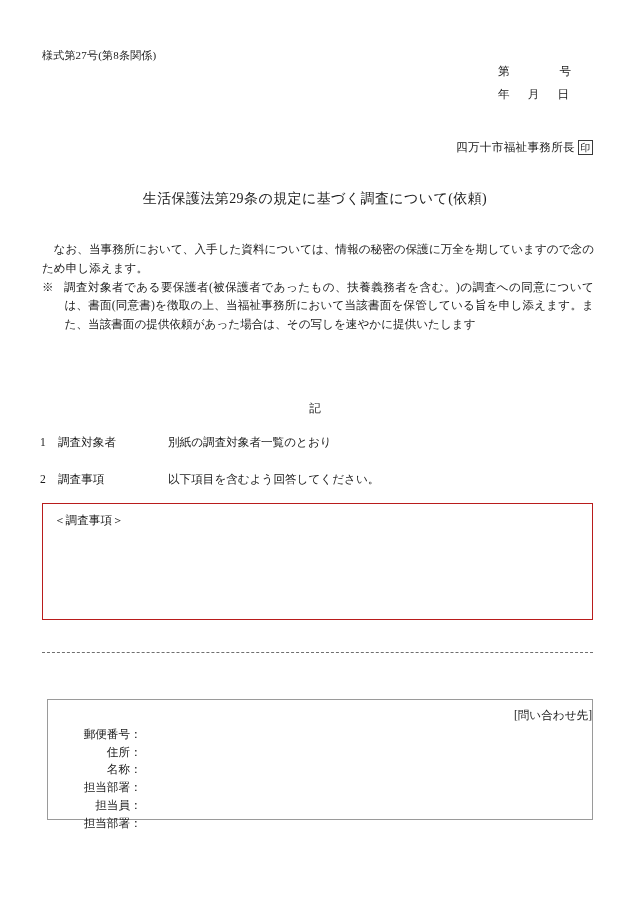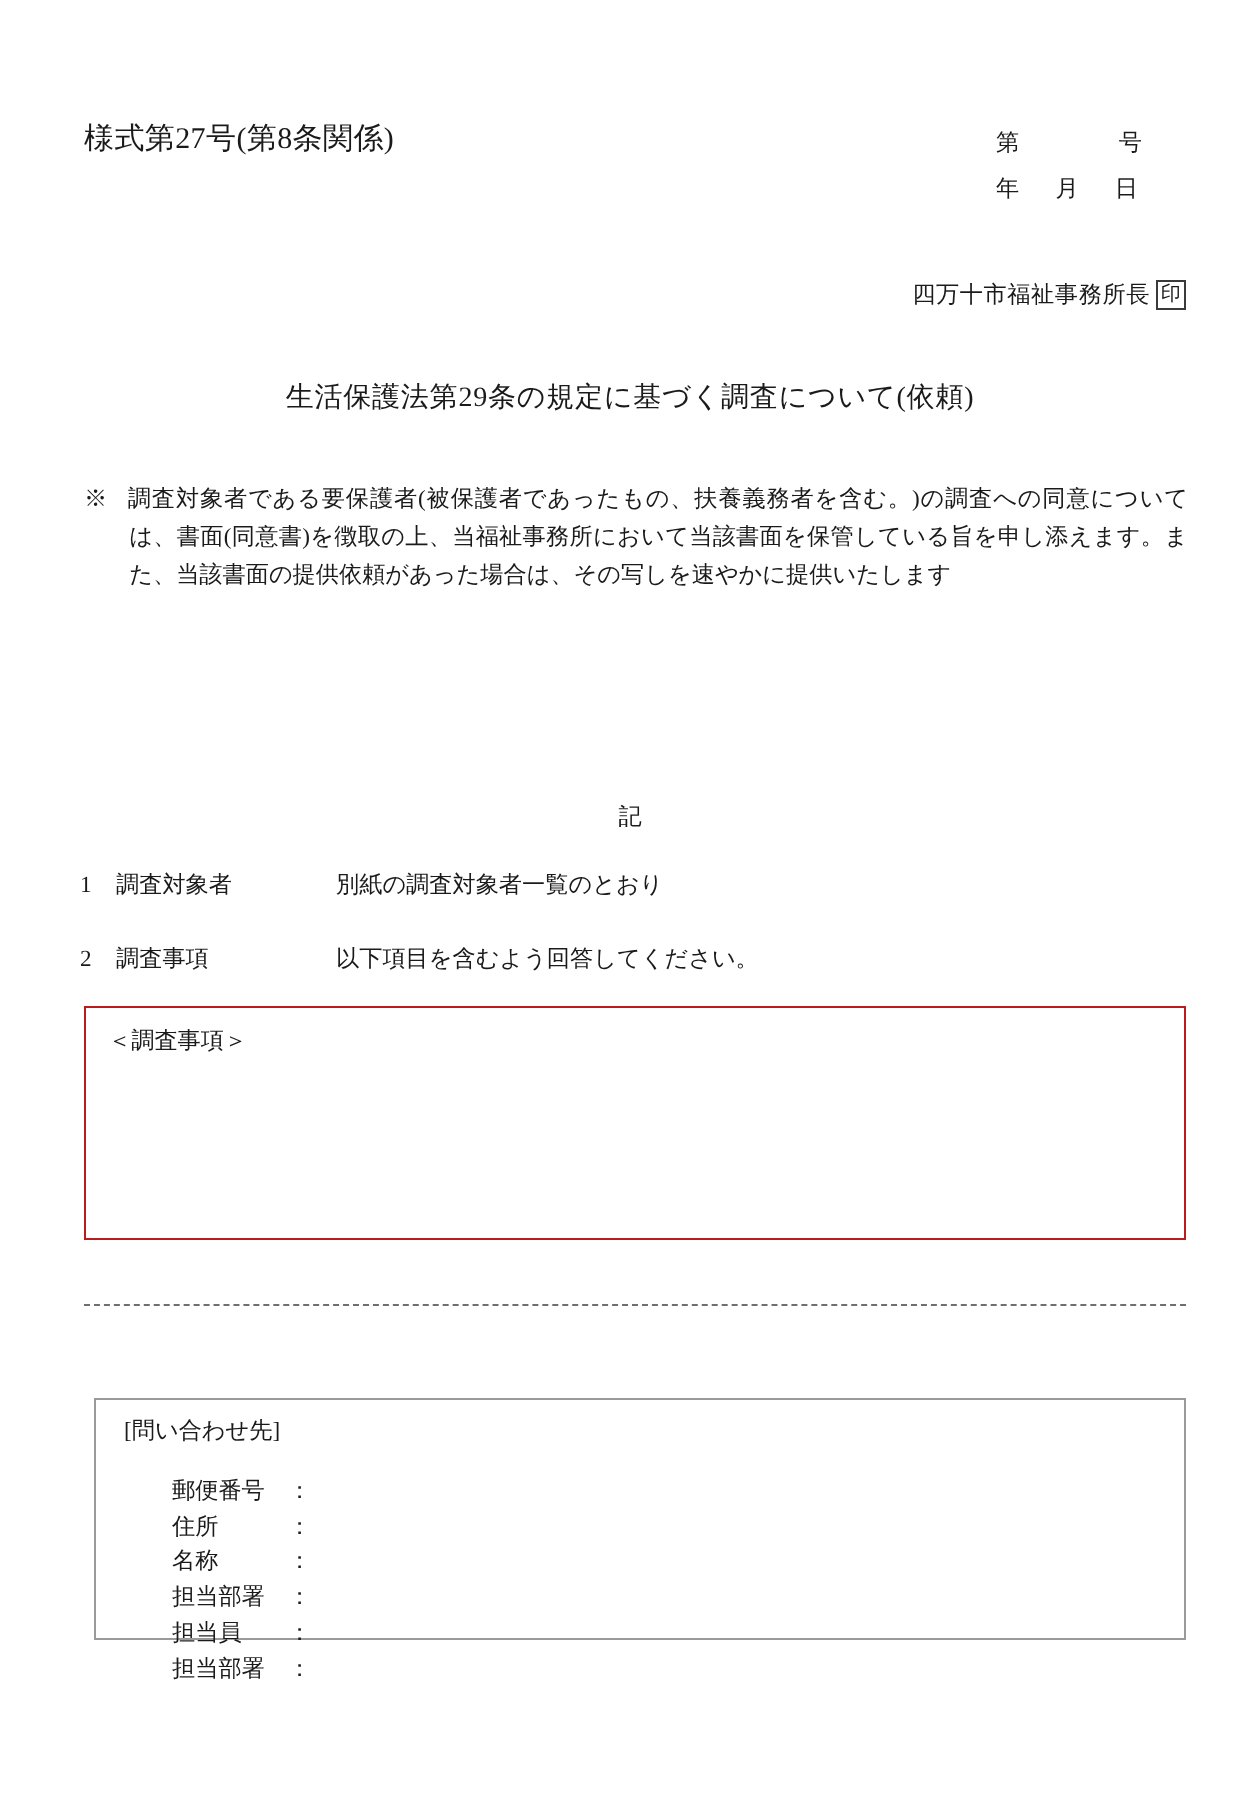--- a/index.html
+++ b/index.html
@@ -19,22 +19,22 @@
   .page {
     position: absolute;
     inset: 0;
     padding: 0;
   }
 
   
   .form-no {
     position: absolute;
     left: 42px;
-    top: 60px;
-    font-size: 15px;
+    top: 48px;
+    font-size: 11px;
     letter-spacing: 0.2px;
     white-space: pre;
   }
 
   .doc-number-block {
     position: absolute;
     left: 470px;
     top: 64px;
     width: 125px;
     font-size: 11.6px;
@@ -170,28 +170,29 @@
 
   .contact-box {
     position: absolute;
     left: 47px;
     top: 699px;
     width: 546px;
     height: 121px;
     border: 1px solid #9a9a9a;
     box-sizing: border-box;
     padding: 8px 0 0 14px;
+    text-align: right;
   }
   .contact-title {
     font-size: 11.6px;
     margin-bottom: 3px;
     white-space: pre;
   }
   .contact-list {
-    margin: 14px;
+    margin: 0;
     padding: 0 0 0 10px;
     list-style: none;
   }
   .contact-item {
     display: flex;
     font-size: 11.6px;
     line-height: 1.53;
     white-space: pre;
   }
   .contact-key {
@@ -220,20 +221,21 @@
   </div>
 
   <div class="addressee">
     <span>四万十市福祉事務所長</span>
     <span class="seal-box">印</span>
   </div>
 
   <div class="doc-title">生活保護法第29条の規定に基づく調査について(依頼)</div>
 
   <div class="body-wrap">
+    <p class="para">なお、当事務所において、入手した資料については、情報の秘密の保護に万全を期していますので念のため申し添えます。</p>
     <p class="note-block"><span class="note-mark">※</span><span>調査対象者である要保護者(被保護者であったもの、扶養義務者を含む。)の調査への同意については、書面(同意書)を徴取の上、当福祉事務所において当該書面を保管している旨を申し添えます。また、当該書面の提供依頼があった場合は、その写しを速やかに提供いたします</span></p>
   </div>
 
   <div class="ki">記</div>
 
   <div class="items">
     <div class="item-row">
       <span class="item-num">1</span>
       <span class="item-label">調査対象者</span>
       <span class="item-value">別紙の調査対象者一覧のとおり</span>

